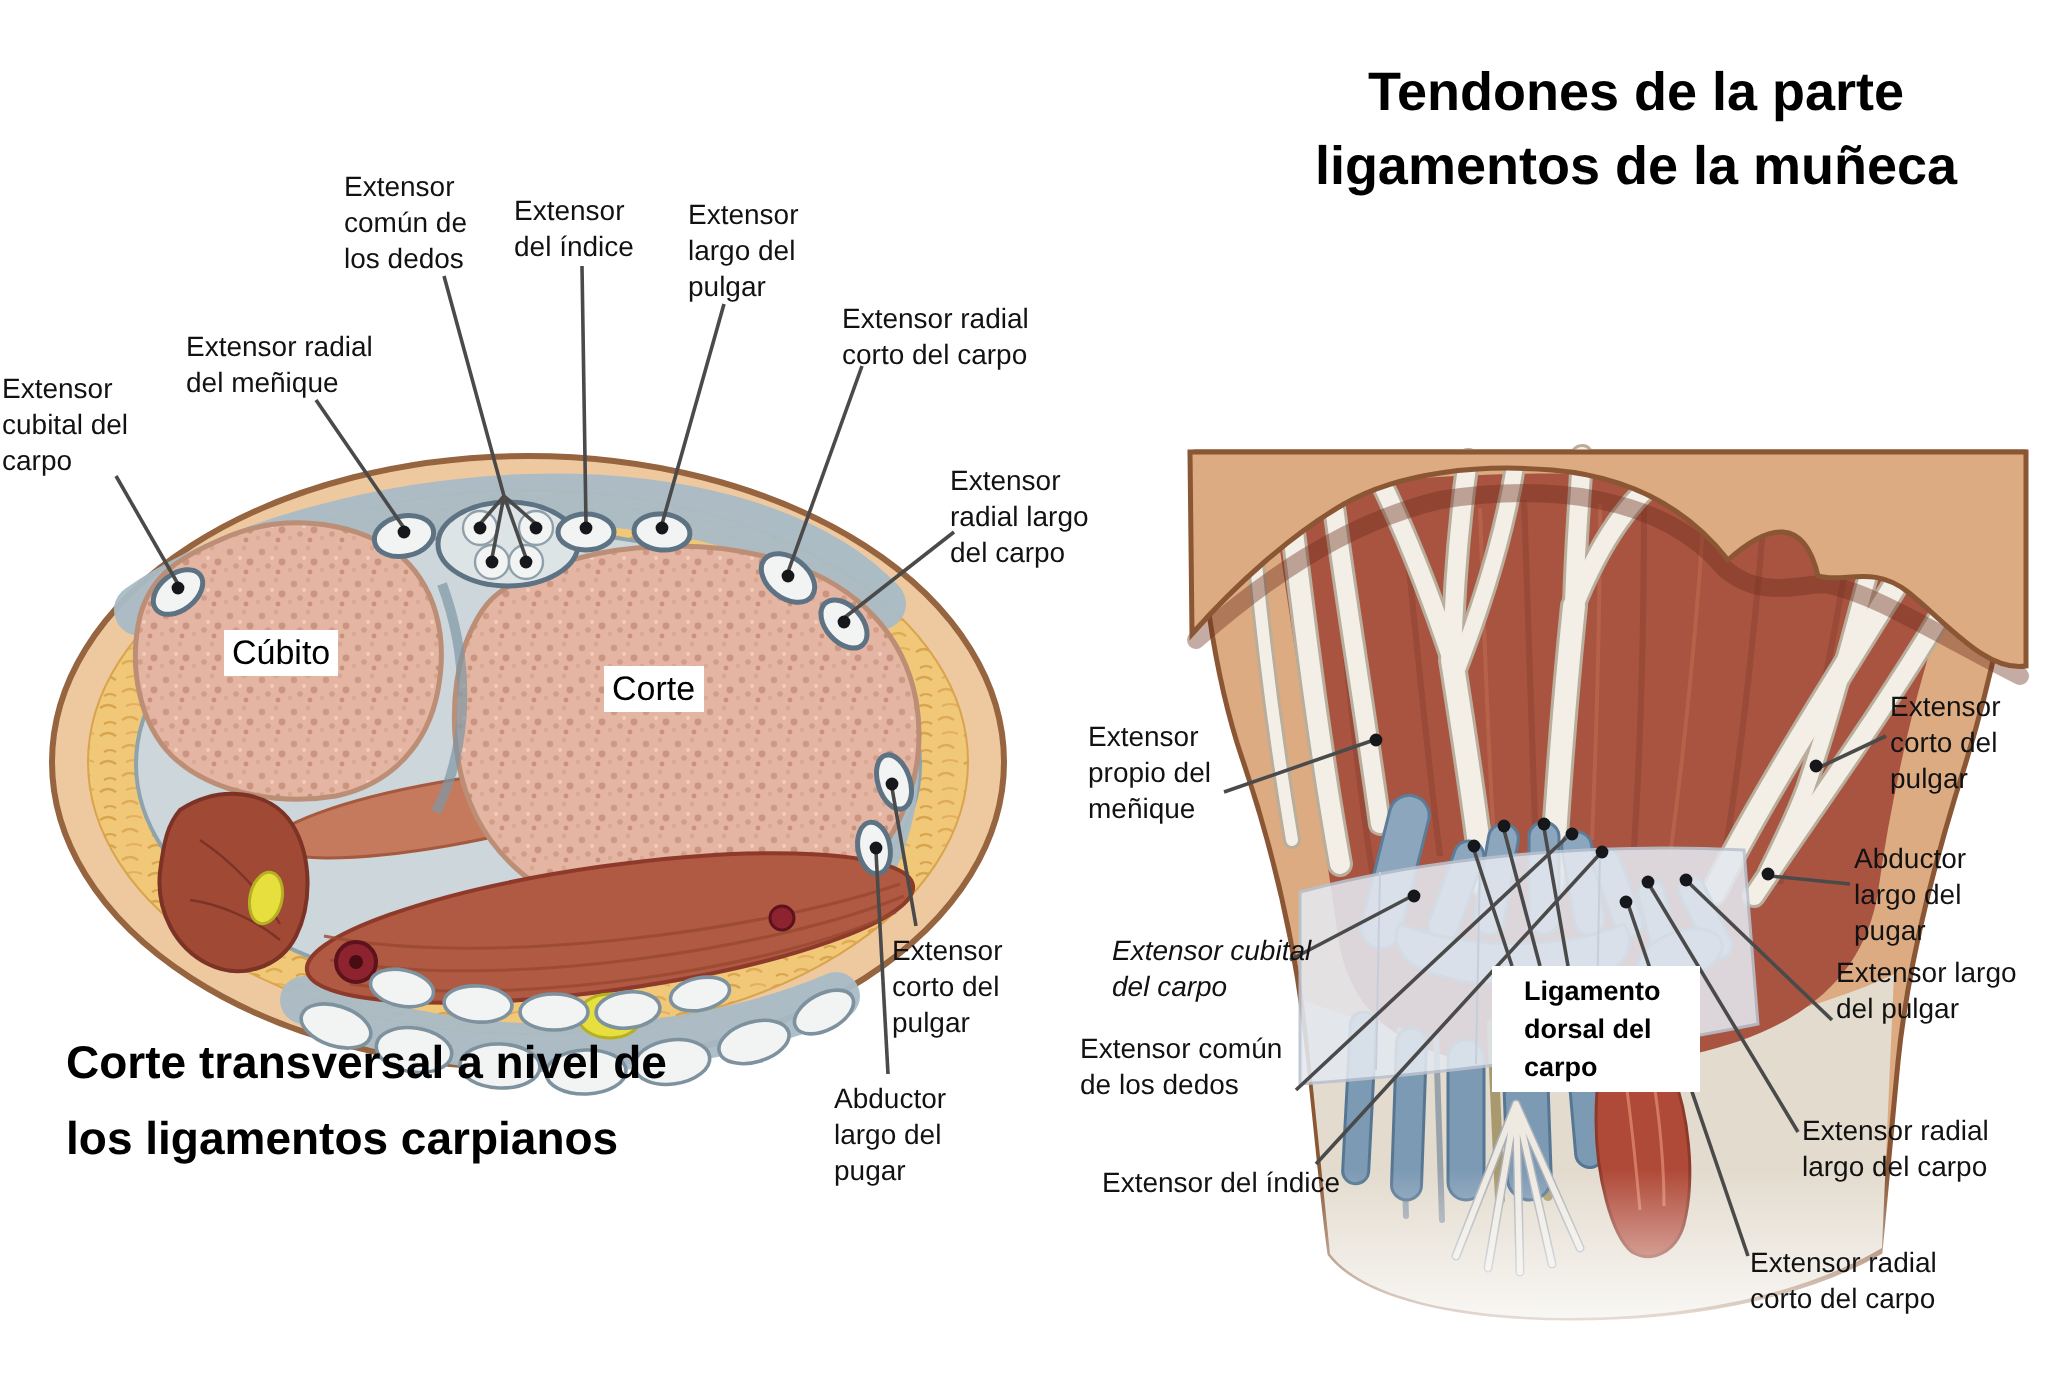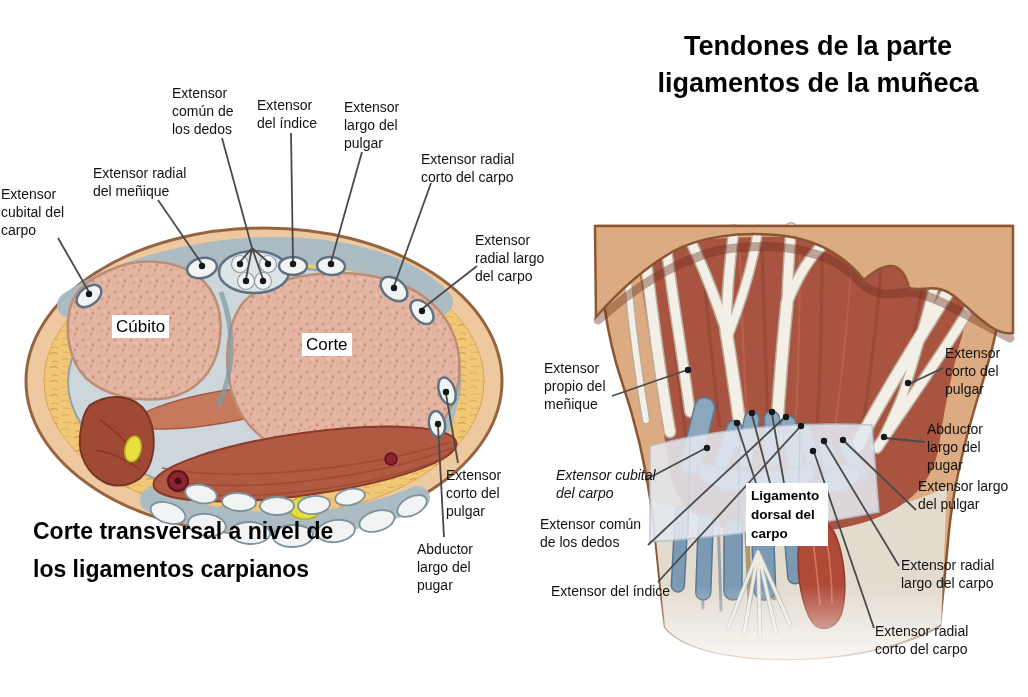--- a/index.html
+++ b/index.html
@@ -7,21 +7,21 @@
          font-family:"Liberation Sans", sans-serif;}
   .stage svg{position:absolute;left:0;top:0;}
   .lbl{position:absolute;font-size:14px;line-height:18px;color:#121212;white-space:pre-line;}
   .bone-lbl{position:absolute;font-size:17px;line-height:21px;color:#000;background:#fff;padding:1px 4px;}
   .page-title{position:absolute;left:618px;top:28px;width:400px;text-align:center;
          font-size:27px;line-height:37px;font-weight:bold;color:#000;white-space:pre-line;}
   .caption{position:absolute;left:33px;top:512px;font-size:23px;line-height:38px;
          font-weight:bold;color:#000;white-space:pre-line;}
   .lig-box{position:absolute;left:746px;top:483px;width:72px;background:#fff;
          font-size:13.5px;line-height:19px;font-weight:bold;color:#000;
-         padding:3px 5px;white-space:pre-line;}
+         padding:3px 16px;white-space:pre-line;}
 </style>
 </head>
 <body>
 
 <div class="stage">
 
 <svg width="1028" height="697" viewBox="0 0 1028 697">
   <defs>
     <pattern id="boneTex" width="16" height="16" patternUnits="userSpaceOnUse">
       <rect width="16" height="16" fill="#e4b5a2"></rect>

